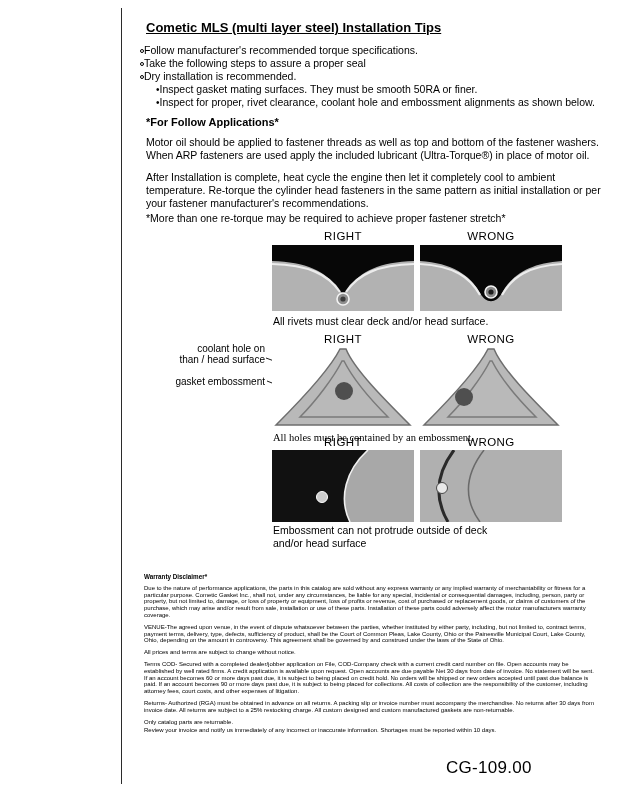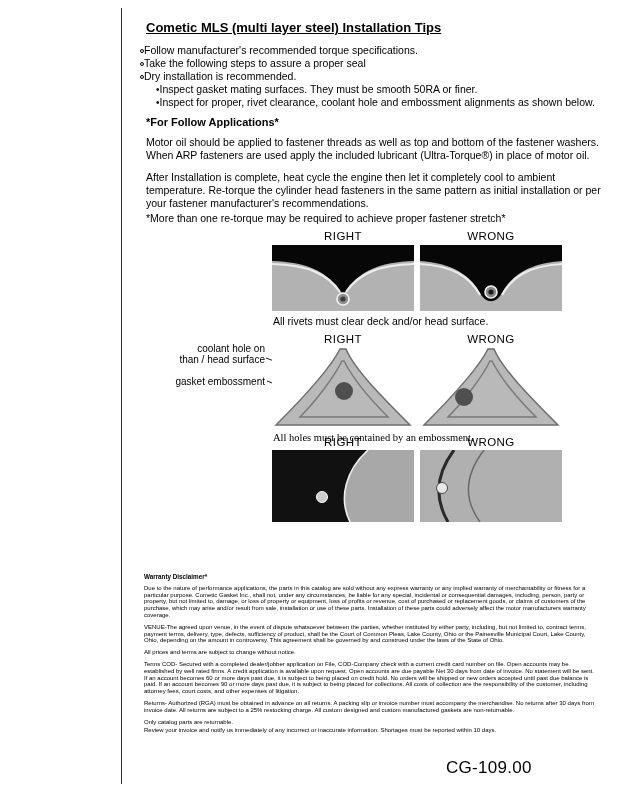--- a/index.html
+++ b/index.html
@@ -176,20 +176,21 @@
     </svg>
   </div>
   <div class="diag" style="left:384px; top:450px; height:72px;">
     <svg viewBox="0 0 142 72" preserveAspectRatio="none">
       <rect width="142" height="72" fill="#b0b0b0"></rect>
       <path d="M34,0 C16,24 14,48 28,72" stroke="#2a2a2a" stroke-width="3" fill="none"></path>
       <path d="M64,0 C44,26 44,50 60,72" stroke="#6a6a6a" stroke-width="1.5" fill="none"></path>
       <circle cx="22" cy="38" r="5.5" fill="#e8e8e8" stroke="#4a4a4a" stroke-width="1"></circle>
     </svg>
   </div>
+  <div class="caption" style="left:237px; top:524px; width:220px;">Embossment can not protrude outside of deck and/or head surface</div>
 
   <div class="warranty">
     <div class="w-head">Warranty Disclaimer*</div>
     <p>Due to the nature of performance applications, the parts in this catalog are sold without any express warranty or any implied warranty of merchantability or fitness for a particular purpose.  Cometic Gasket Inc., shall not, under any circumstances, be liable for any special, incidental or consequential damages, including, person, party or property, but not limited to, damage, or loss of property or equipment, loss of profits or revenue, cost of purchased or replacement goods, or claims of customers of the purchase, which may arise and/or result from sale, installation or use of these parts.  Installation of these parts could adversely affect the motor manufacturers warranty coverage.</p>
     <p>VENUE-The agreed upon venue, in the event of dispute whatsoever between the parties, whether instituted by either party, including, but not limited to, contract terms, payment terms, delivery, type, defects, sufficiency of product, shall be the Court of Common Pleas, Lake County, Ohio or the Painesville Municipal Court, Lake County, Ohio, depending on the amount in controversy. This agreement shall be governed by and construed under the laws of the State of Ohio.</p>
     <p>All prices and terms are subject to change without notice.</p>
     <p>Terms COD- Secured with a completed dealer/jobber application on File, COD-Company check with a current credit card number on file.  Open accounts may be established by well rated firms.  A credit application is available upon request.  Open accounts are due payable Net 30 days from date of invoice.  No statement will be sent.  If an account becomes 60 or more days past due, it is subject to being placed on credit hold.  No orders will be shipped or new orders accepted until past due balance is paid.  If an account becomes 90 or more days past due, it is subject to being placed for collections.  All costs of collection are the responsibility of the customer, including attorney fees, court costs, and other expenses of litigation.</p>
     <p>Returns- Authorized (RGA) must be obtained in advance on all returns.  A packing slip or invoice number must accompany the merchandise.  No returns after 30 days from invoice date.  All returns are subject to a 25% restocking charge.  All custom designed and custom manufactured gaskets are non-returnable.</p>
     <p style="margin-bottom:2px;">Only catalog parts are returnable.</p>
     <p>Review your invoice and notify us immediately of any incorrect or inaccurate information.  Shortages must be reported within 10 days.</p>

